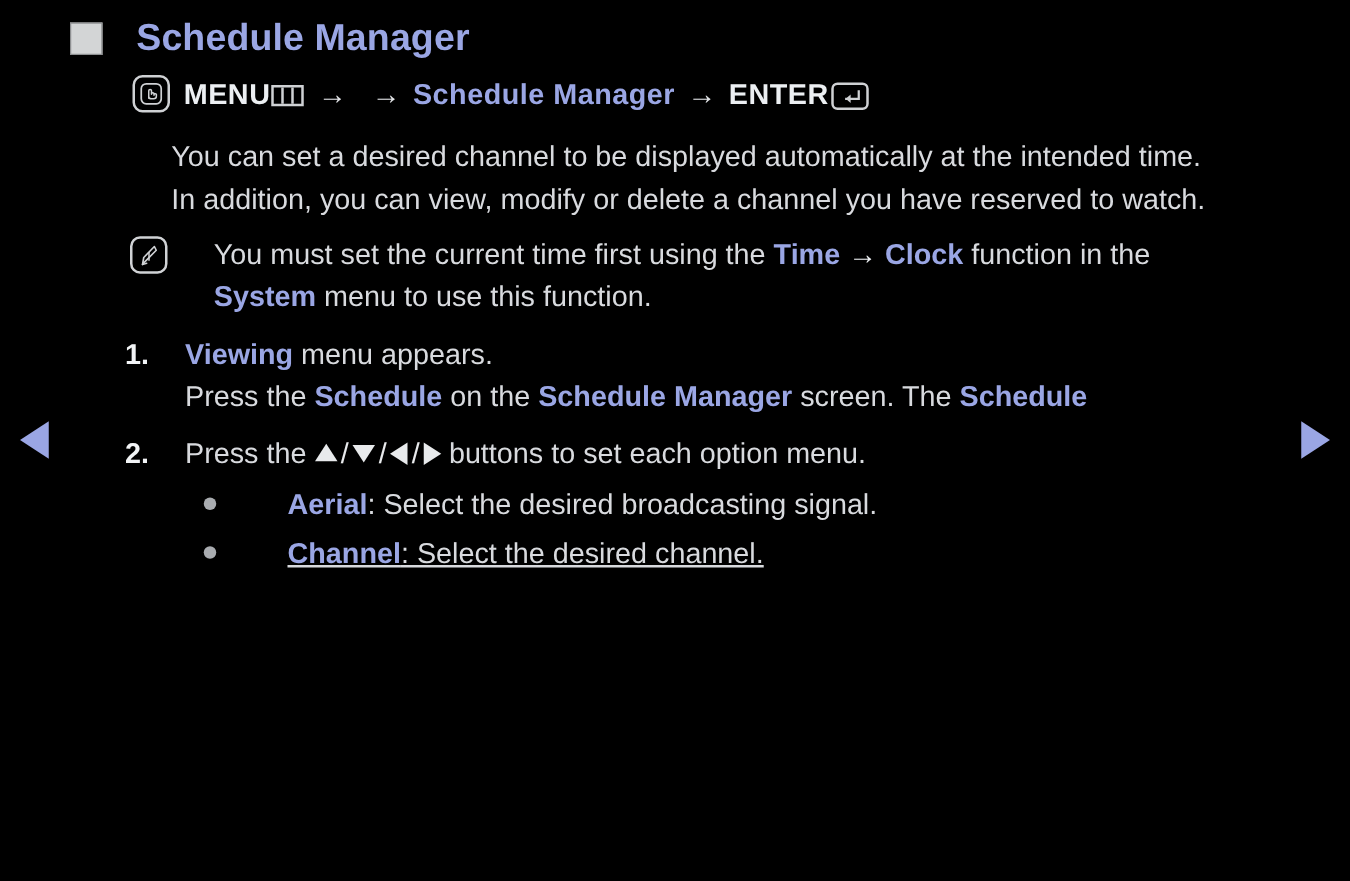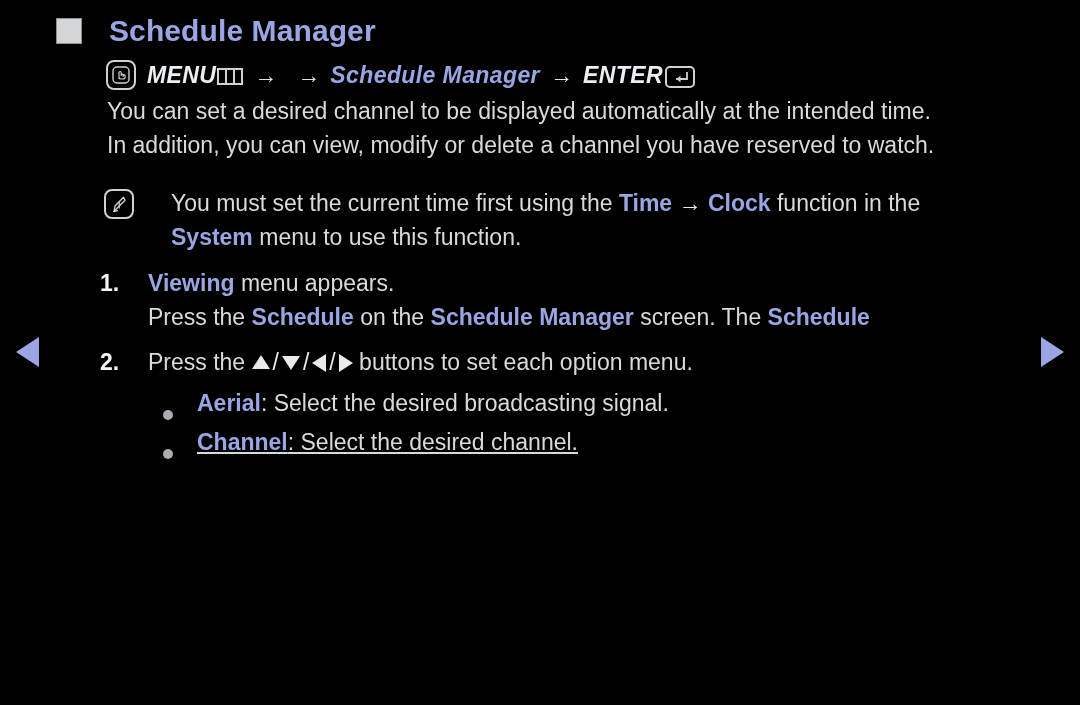--- a/index.html
+++ b/index.html
@@ -75,21 +75,20 @@
     display: inline-flex;
     align-items: center;
     justify-content: center;
     margin-right: 11px;
     flex: 0 0 auto;
   }
   .icon-menu-btn svg { display: block; }
   .path-text {
     font-weight: bold;
     letter-spacing: 0.4px;
-    font-style: italic;
   }
   .icon-bars {
     display: inline-block;
     width: 26px;
     height: 17px;
     border: 2px solid #cfd1d4;
     box-sizing: border-box;
     position: relative;
     margin: 0 1px -2px 1px;
     background: #000;
@@ -123,21 +122,21 @@
   .icon-enter svg { position: absolute; left: 3px; top: 2px; }
 
   
   .para {
     position: absolute;
     left: 107px;
     font-size: 23px;
     line-height: 34px;
     white-space: nowrap;
   }
-  .para-intro { top: 94px; }
+  .para-intro { top: 108px; margin-left: 30px; }
 
   
   .note-row {
     position: absolute;
     left: 104px;
     top: 186px;
     display: flex;
     align-items: flex-start;
   }
   .icon-note {
@@ -210,24 +209,25 @@
     border-left: 14px solid #e8eaec;
     top: -1px;
   }
   .slash { color: #e8eaec; margin: 0 3px; }
 
   
   .bullet-row {
     position: absolute;
     left: 163px;
     display: flex;
-    align-items: flex-end;
+    align-items: flex-start;
     font-size: 23px;
     line-height: 34px;
     white-space: nowrap;
+    gap: 33px;
   }
   .bullet-dot {
     width: 10px;
     height: 10px;
     border-radius: 50%;
     background: #a9acb0;
     margin-top: 12px;
     flex: 0 0 auto;
   }
   .bullet-text { margin-left: 24px; }

